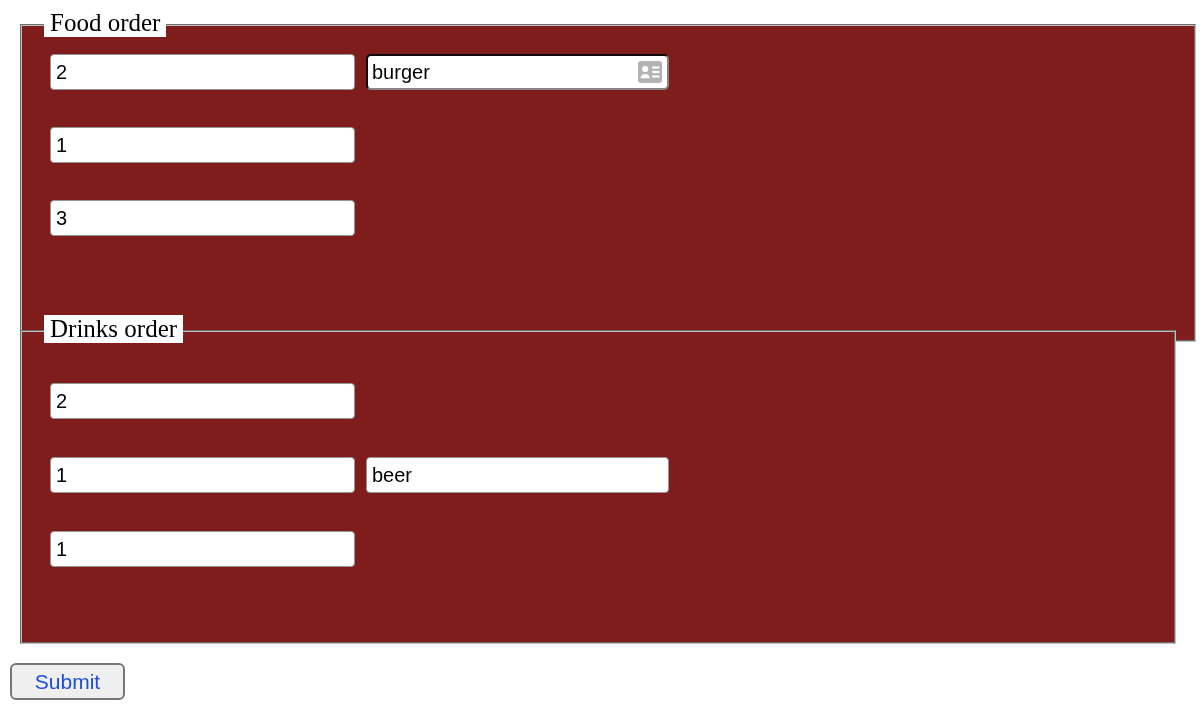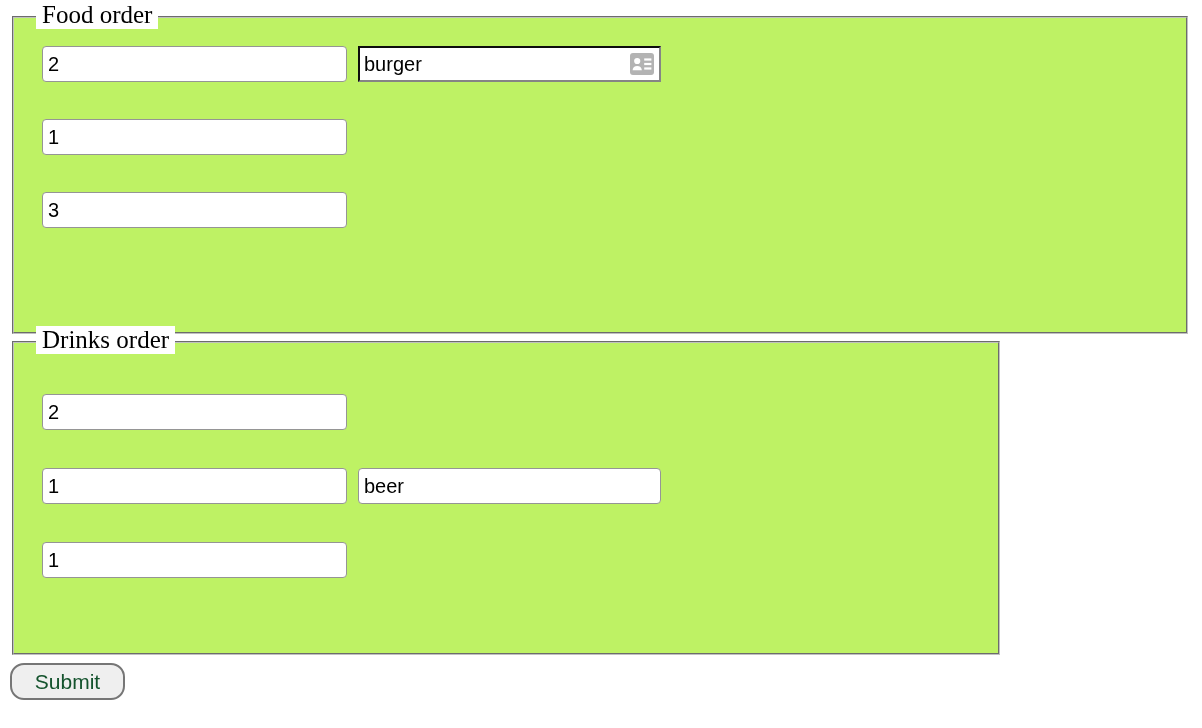--- a/index.html
+++ b/index.html
@@ -19,26 +19,26 @@
     width: 1202px;
     height: 728px;
   }
 
   
   .group {
     position: absolute;
     left: 12px;
     box-sizing: border-box;
     border: 2px groove #c0c0c0;
-    background: #bef264;
+    background: #7f1d1d;
     padding: 12px;
-    margin: 0;
+    margin: 8px;
   }
   .group-food  { top: 16px;  width: 1176px; height: 318px; }
-  .group-drinks{ top: 341px; width: 988px; height: 314px; }
+  .group-drinks{ top: 322px; width: 1156px; height: 314px; }
 
   .group-legend {
     position: absolute;
     top: -17px;
     left: 22px;
     background: #ffffff;
     padding: 0 6px;
     font-family: "Liberation Serif", serif;
     font-size: 25px;
     line-height: 28px;
@@ -74,21 +74,21 @@
   }
   .field-qty  { width: 305px; margin-right: 11px; }
   .field-item { width: 303px; }
 
   
   .field.focused {
     border-top: 2px solid #0d0d0d;
     border-left: 2px solid #0d0d0d;
     border-right: 2px solid #858585;
     border-bottom: 2px solid #858585;
-    border-radius: 0;
+    border-radius: 5px;
     padding: 0 4px;
   }
   .field.focused .field-text { line-height: 32px; }
 
   .field-text {
     display: block;
     line-height: 34px;
   }
 
   
@@ -105,25 +105,25 @@
   
   .submit-button {
     position: absolute;
     left: 10px;
     top: 663px;
     box-sizing: border-box;
     width: 115px;
     height: 37px;
     background: #efefef;
     border: 2px solid #767676;
-    border-radius: 14px;
+    border-radius: 6px;
     font-family: "Liberation Sans", sans-serif;
     font-size: 21px;
     line-height: 29px;
-    color: #14532d;
+    color: #1d4ed8;
     text-align: center;
     padding: 1px;
     cursor: default;
   }
 </style>
 </head>
 <body>
 
 <div class="page">
 

